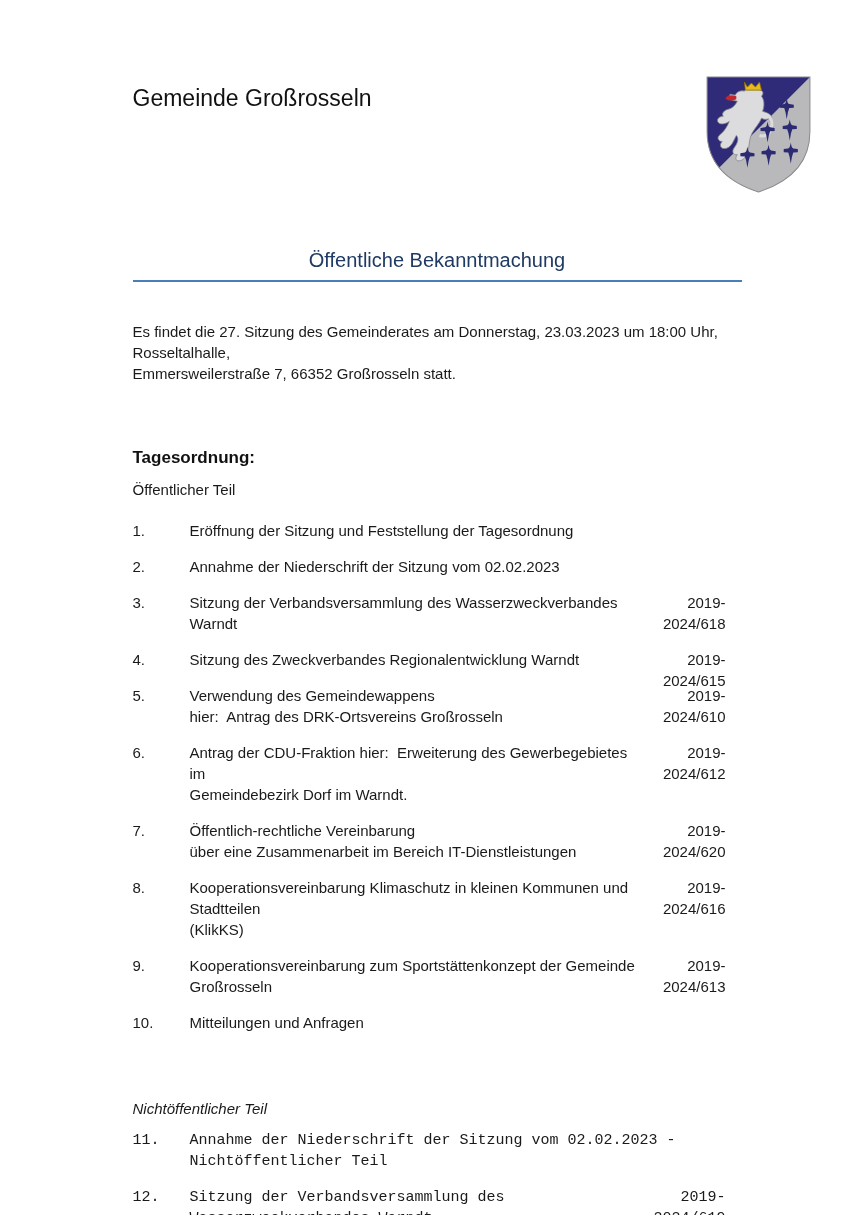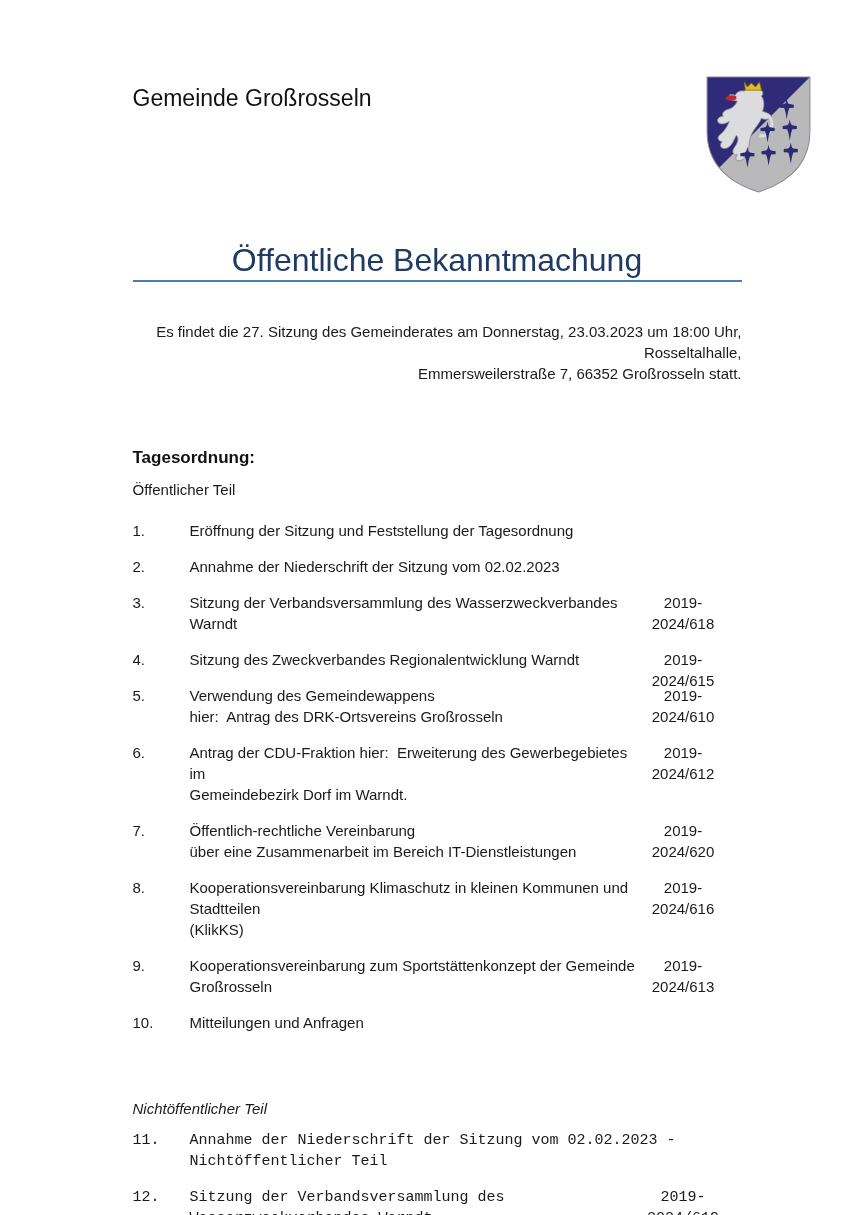--- a/index.html
+++ b/index.html
@@ -19,34 +19,33 @@
     font-size:23px; line-height:28px; color:#111;
   }
   .coat-of-arms {
     position:absolute; left:665px; top:75px;
     width:111px; height:121px;
   }
   .doc-body { position:absolute; top:0; left:0; right:0; }
   .doc-title {
     margin:245px 72px 0 95px;
     text-align:center;
-    font-size:32px; line-height:30px; font-weight:400;
+    font-size:20px; line-height:30px; font-weight:400;
     color:var(--title,#1f3a63);
   }
   .title-rule {
     margin:5px 72px 0 95px;
     border:none;
     border-top:2px solid var(--rule,#4a7ebb);
     height:0;
   }
   .intro {
     margin:39px 72px 0 95px;
     line-height:21px;
     white-space:pre-wrap;
-    text-align:right;
   }
   .agenda-heading {
     margin:62px 72px 0 95px;
     font-size:17px; line-height:24px; font-weight:700; color:#111;
   }
   .section-heading {
     margin:9px 72px 0 95px;
     line-height:21px;
   }
   .section-heading.nonpublic { margin-top:65px;font-style:italic; }
@@ -55,22 +54,22 @@
   .item {
     position:relative;
     padding-left:57px; padding-right:105px;
     margin-bottom:15px;
     line-height:21px; min-height:21px;
   }
   .item.no-ref { padding-right:30px; }
   .item .num { position:absolute; left:0; top:0; }
   .item .txt { white-space:pre-wrap; }
   .item .ref {
-    position:absolute; right:8px; top:0;
-    width:101px; text-align:center;
+    position:absolute; right:16px; top:0;
+    width:101px; text-align:right;
     white-space:pre-wrap; line-height:21px;
   }
 </style>
 </head>
 <body>
 
 <div class="page">
 
   <div class="municipality">Gemeinde Großrosseln</div>
 

